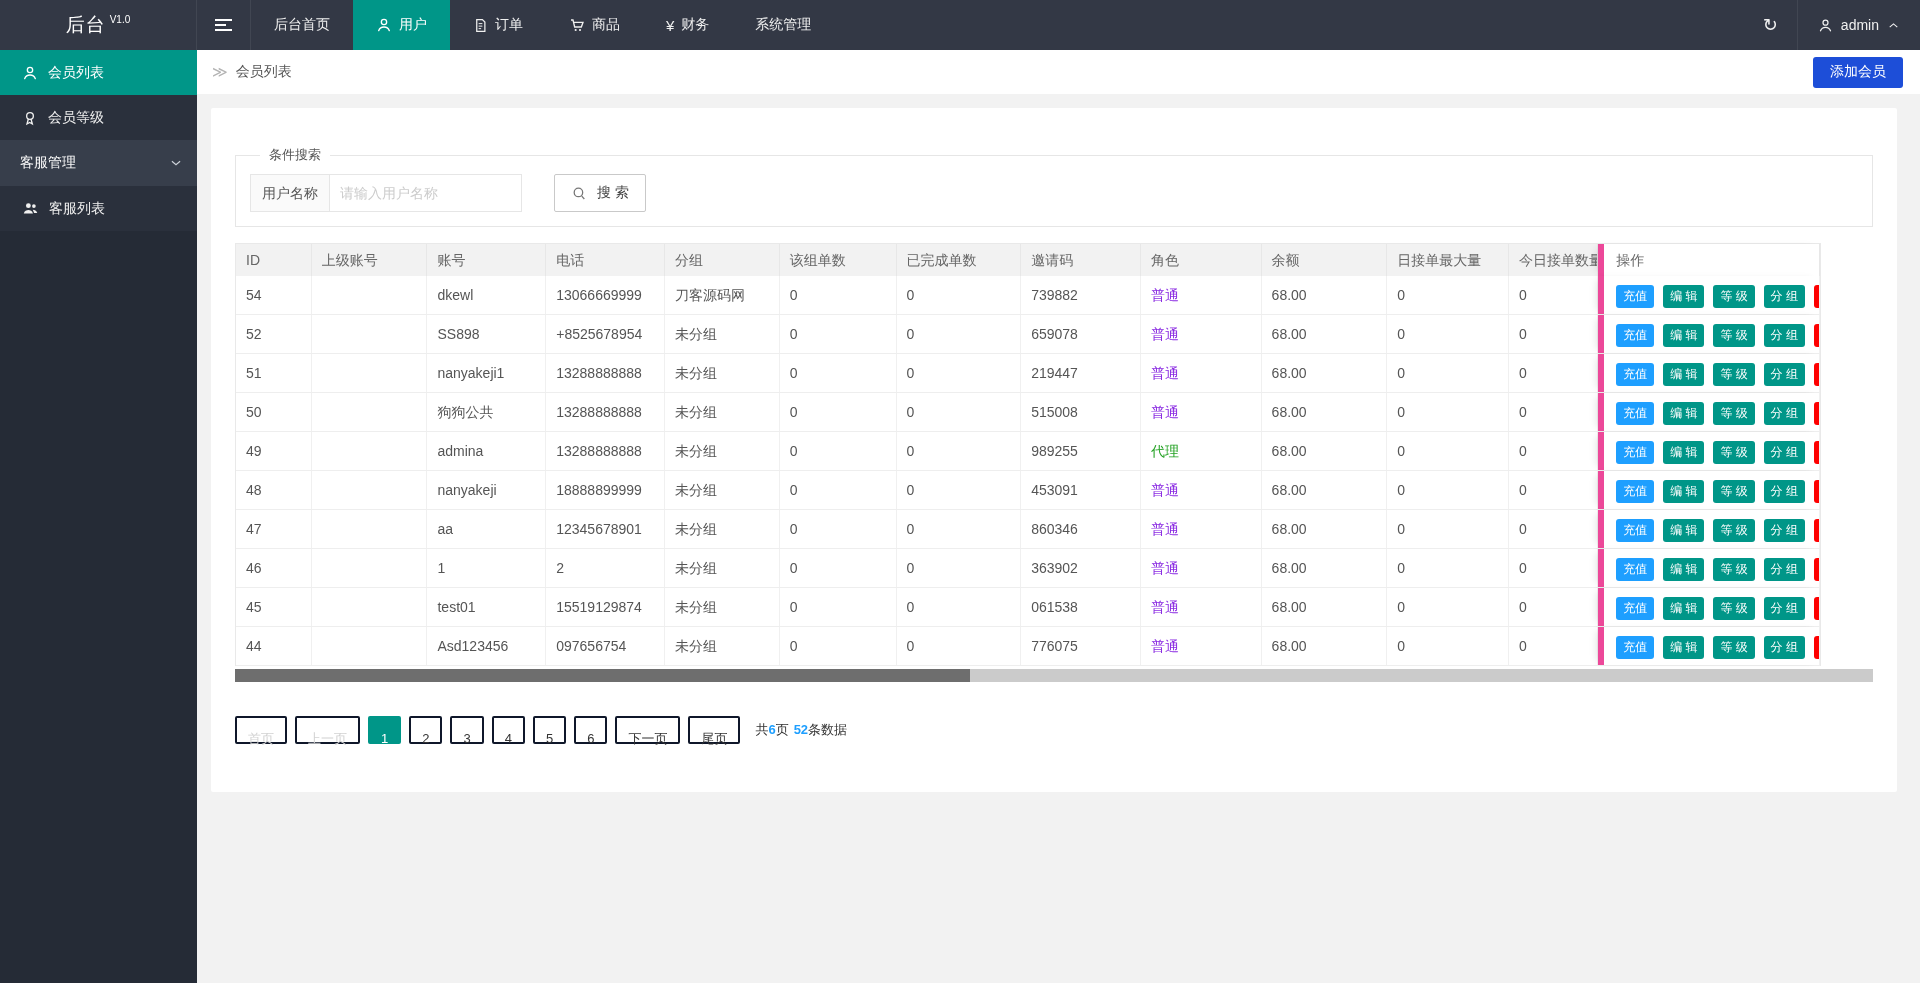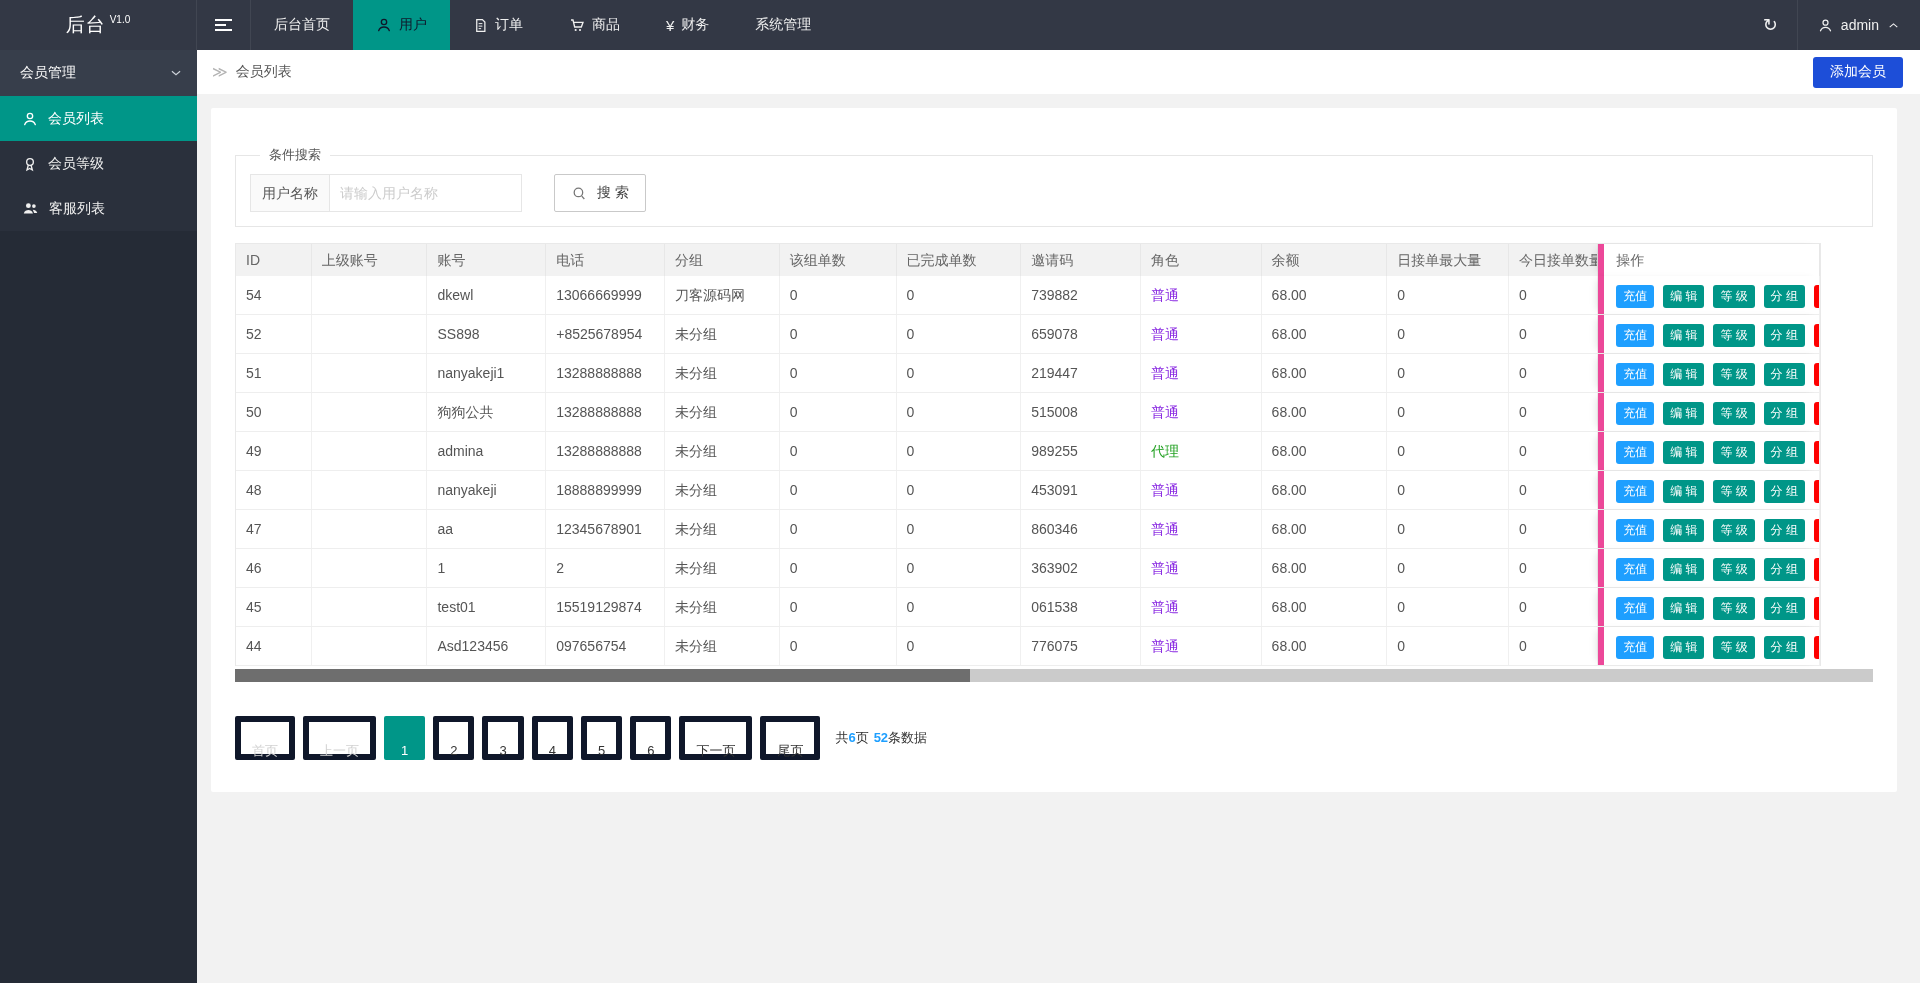--- a/index.html
+++ b/index.html
@@ -7,21 +7,21 @@
   body { font-family: "Liberation Sans", "DejaVu Sans", sans-serif; background:#f2f2f2; }
   .app { position:relative; width:1920px; height:983px; overflow:hidden; background:#f2f2f2; }
 
   
   .navbar { position:absolute; left:0; top:0; right:0; height:50px; background:#333845; display:flex; align-items:stretch; color:#f2f2f2; z-index:30; }
   .logo { width:197px; display:flex; align-items:center; justify-content:center; border-right:1px solid rgba(255,255,255,.07); color:#fff; }
   .logo-text { font-size:19px; letter-spacing:1px; }
   .logo-ver { font-size:10px; margin-left:4px; transform:translateY(-6px); }
   .nav-left { display:flex; align-items:stretch; flex:1; }
   .nav-item { display:flex; align-items:center; gap:7px; padding:0 23px; font-size:14px; color:#f0f0f0; cursor:pointer; }
-  .nav-item.active { background:#009688; color:#0f172a; }
+  .nav-item.active { background:#009688; color:#ffffff; }
   .nav-burger { width:54px; justify-content:center; border-right:1px solid rgba(255,255,255,.07); padding:0; }
   .burger { display:inline-flex; flex-direction:column; gap:3px; }
   .burger i { display:block; width:17px; height:2px; background:#fff; }
   .burger i:nth-child(2){ width:11px; }
   .nav-icon { display:inline-flex; align-items:center; }
   .yen { font-size:15px; line-height:1; }
   .nav-right { display:flex; align-items:stretch; }
   .refresh-btn { padding:0 19px; }
   .refresh-glyph { font-family:"DejaVu Sans", sans-serif; font-size:18px; line-height:1; }
   .nav-sep { width:1px; background:rgba(255,255,255,.07); }
@@ -74,21 +74,21 @@
   .b-teal { background:#009688; }
   .b-red { background:#fe0000; }
 
   
   .hscroll { margin:3px 24px 0; height:13px; background:#cbcbcb; position:relative; }
   .hthumb { position:absolute; left:0; top:0; height:100%; width:735px; background:#6e6e6e; cursor:pointer; }
 
   
   .pager { margin:34px 24px 0; display:flex; align-items:center; font-size:13px; }
   .pages { display:flex; align-items:center; }
-  .pbtn { display:inline-block; min-width:17px; padding:16px 11px; height:28px; line-height:26px; border:6px solid #0f172a; background:#fff; color:#333; margin-right:8px; text-align:center; border-radius:2px; cursor:pointer; }
+  .pbtn { display:inline-block; min-width:17px; padding:8px 11px; height:28px; line-height:26px; border:2px solid #0f172a; background:#fff; color:#333; margin-right:8px; text-align:center; border-radius:2px; cursor:pointer; }
   .pbtn.disabled { color:#d2d2d2; cursor:default; }
   .pbtn.active { background:#009688; border-color:#009688; color:#fff; }
   .pinfo { color:#333; margin-left:7px; }
   .pnum { color:#1E9FFF; font-weight:600; }
   .gapL { margin-left:5px; }
 </style>
 </head>
 <body>
 
 <div class="app">
@@ -167,48 +167,48 @@
         <span class="nav-icon" id="admin-chevron">
             <svg viewBox="0 0 24 24" width="13" height="13" fill="none" stroke="currentColor" stroke-width="2">
               <path d="M5 15l7-6 7 6"></path>
             </svg>
           </span>
       </div>
     </div>
   </header>
 
   <aside class="sidebar" id="sidebar">
-      <div class="side-group">
-
-    <span class="side-label">会员管理</span>
-    <span class="side-chevron">
-          <svg viewBox="0 0 24 24" width="14" height="14" fill="none" stroke="currentColor" stroke-width="2">
-            <path d="M5 9l7 6 7-6"></path>
-          </svg>
-        </span>
-  </div>
       <div class="side-item active">
     <span class="side-icon">
           <svg viewBox="0 0 24 24" width="16" height="16" fill="none" stroke="currentColor" stroke-width="2">
             <circle cx="12" cy="7.5" r="4"></circle>
             <path d="M4 20.5c1.6-4.2 5.6-5.5 8-5.5s6.4 1.3 8 5.5" stroke-linecap="round"></path>
           </svg>
         </span>
     <span class="side-label">会员列表</span>
 
   </div>
       <div class="side-item">
     <span class="side-icon">
           <svg viewBox="0 0 24 24" width="16" height="16" fill="none" stroke="currentColor" stroke-width="2">
             <circle cx="12" cy="9" r="5"></circle>
             <path d="M9.5 13.5L7.5 21l4-2.2 4 2.2-2-7.5"></path>
           </svg>
         </span>
     <span class="side-label">会员等级</span>
 
+  </div>
+      <div class="side-group">
+
+    <span class="side-label">客服管理</span>
+    <span class="side-chevron">
+          <svg viewBox="0 0 24 24" width="14" height="14" fill="none" stroke="currentColor" stroke-width="2">
+            <path d="M5 9l7 6 7-6"></path>
+          </svg>
+        </span>
   </div>
       <div class="side-item">
     <span class="side-icon">
           <svg viewBox="0 0 24 24" width="17" height="17" fill="currentColor">
             <circle cx="9" cy="8" r="3.4"></circle>
             <path d="M2.5 19c.9-3.6 4-4.8 6.5-4.8s5.6 1.2 6.5 4.8z"></path>
             <circle cx="16.8" cy="8.6" r="2.6"></circle>
             <path d="M15.2 13.9c2.6 0 5.3 1.1 6.3 4.5h-4.4"></path>
           </svg>
         </span>

